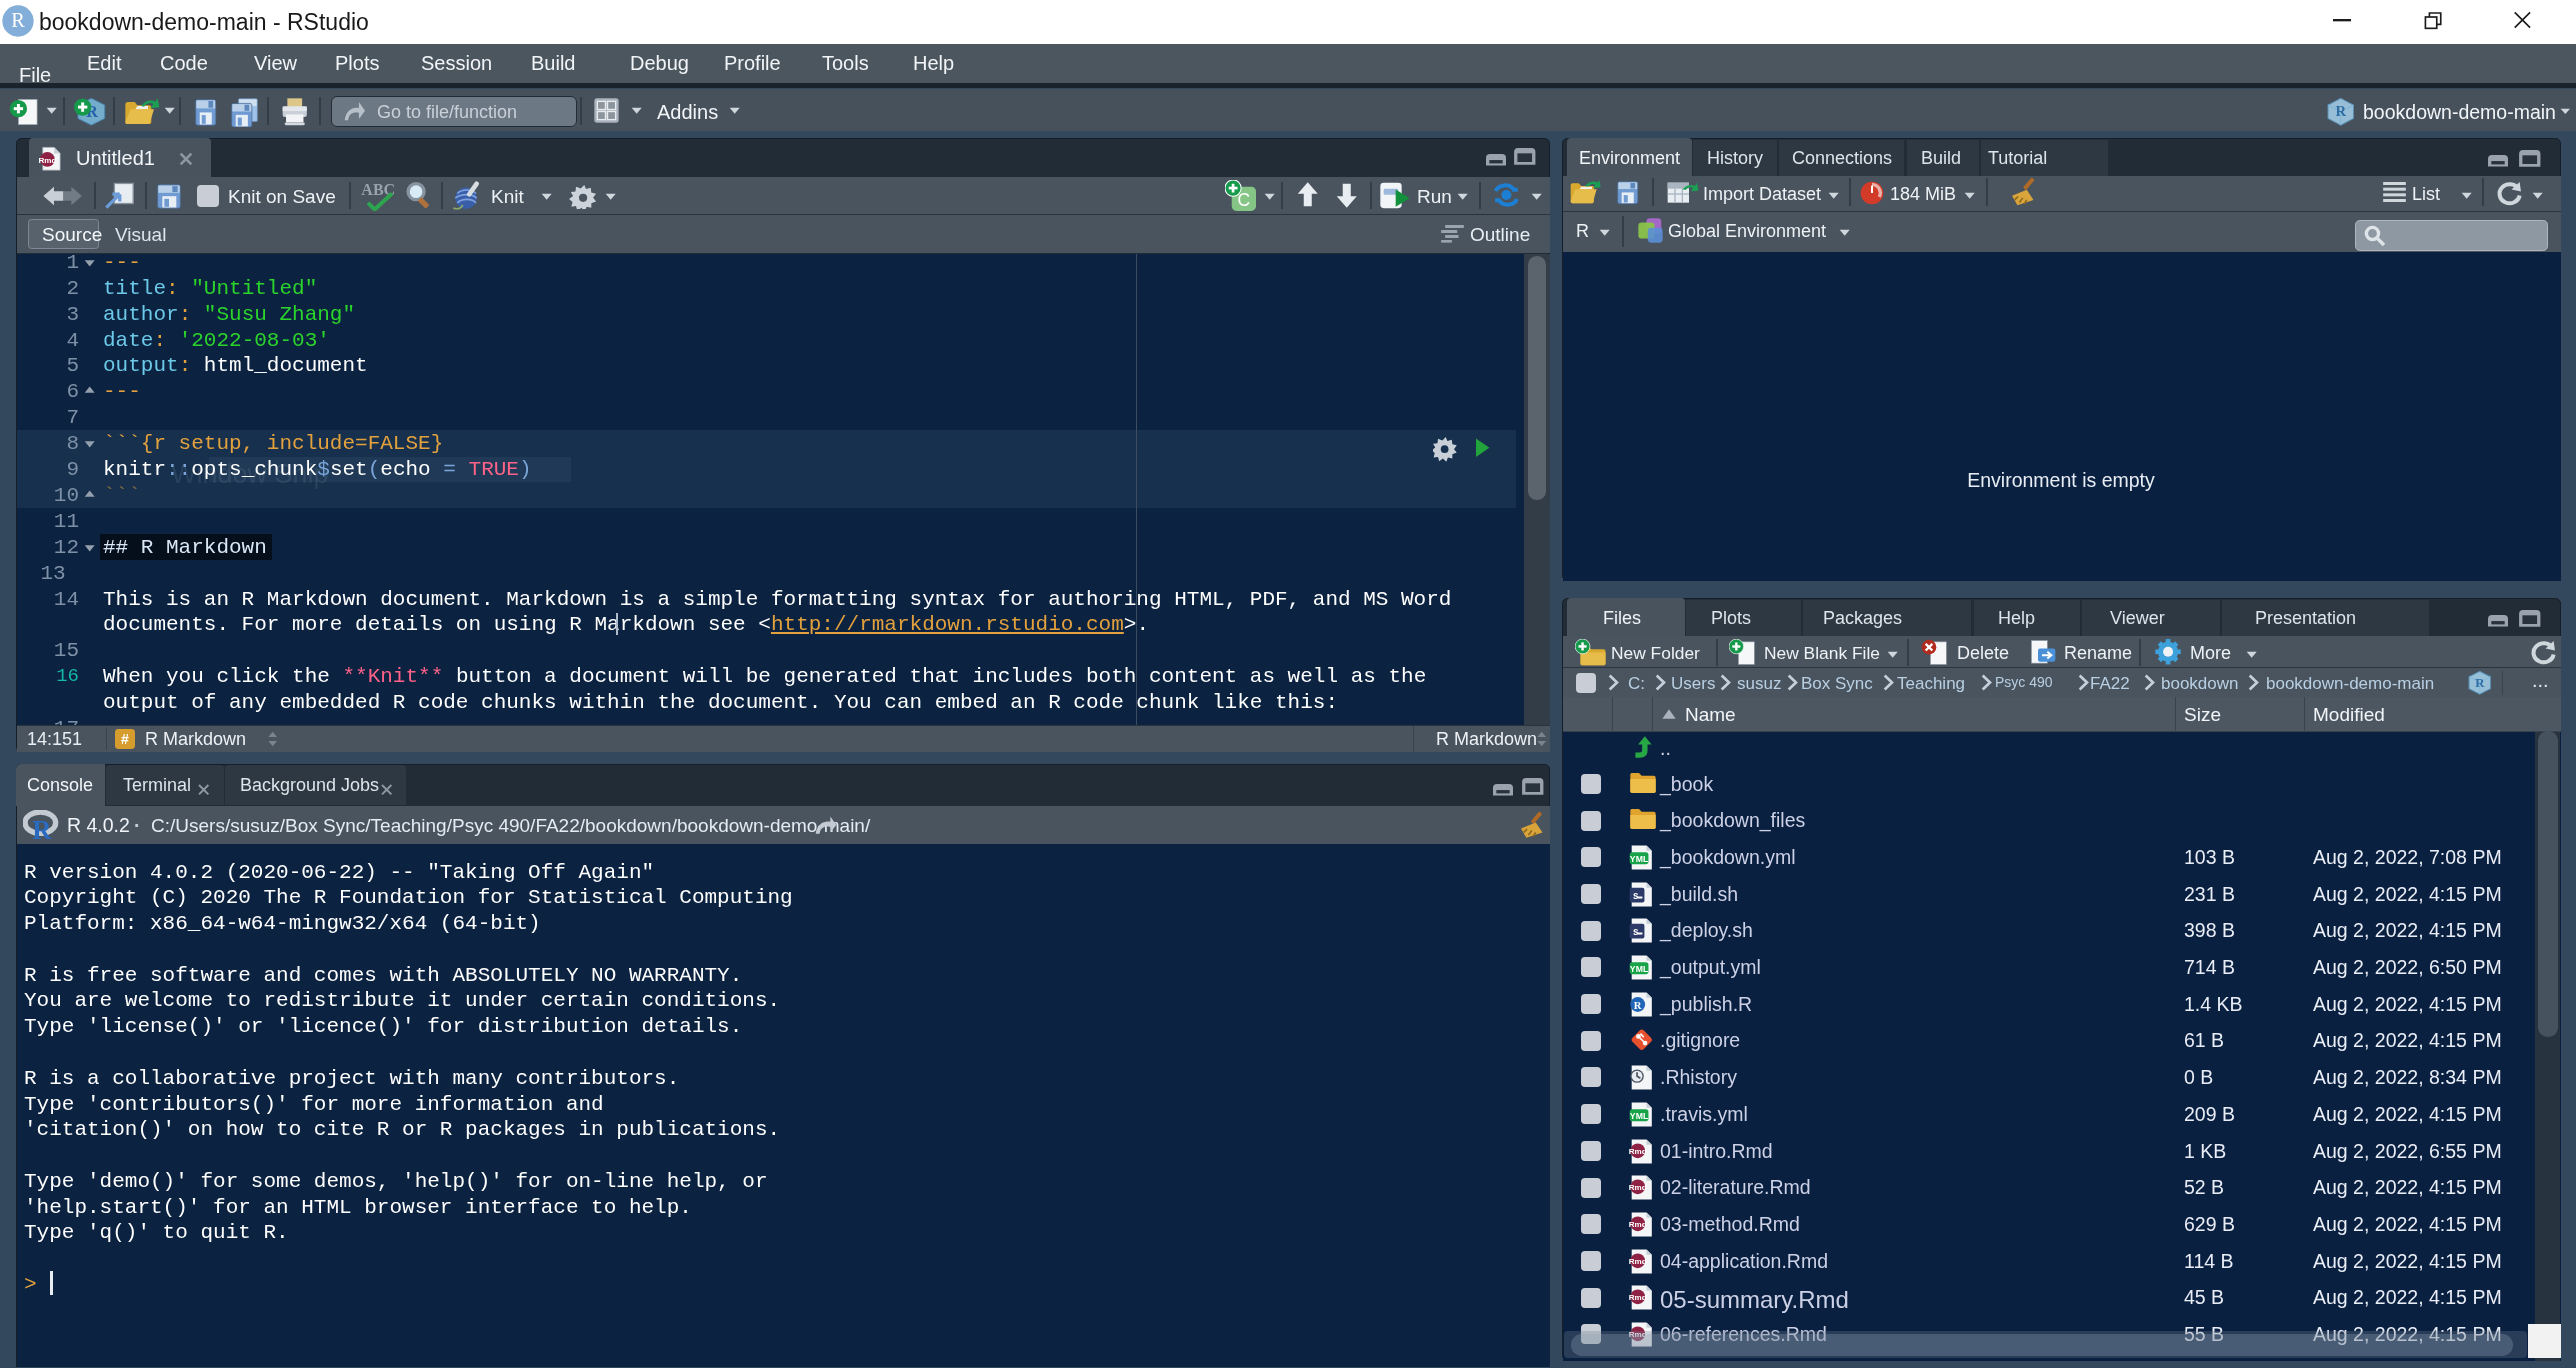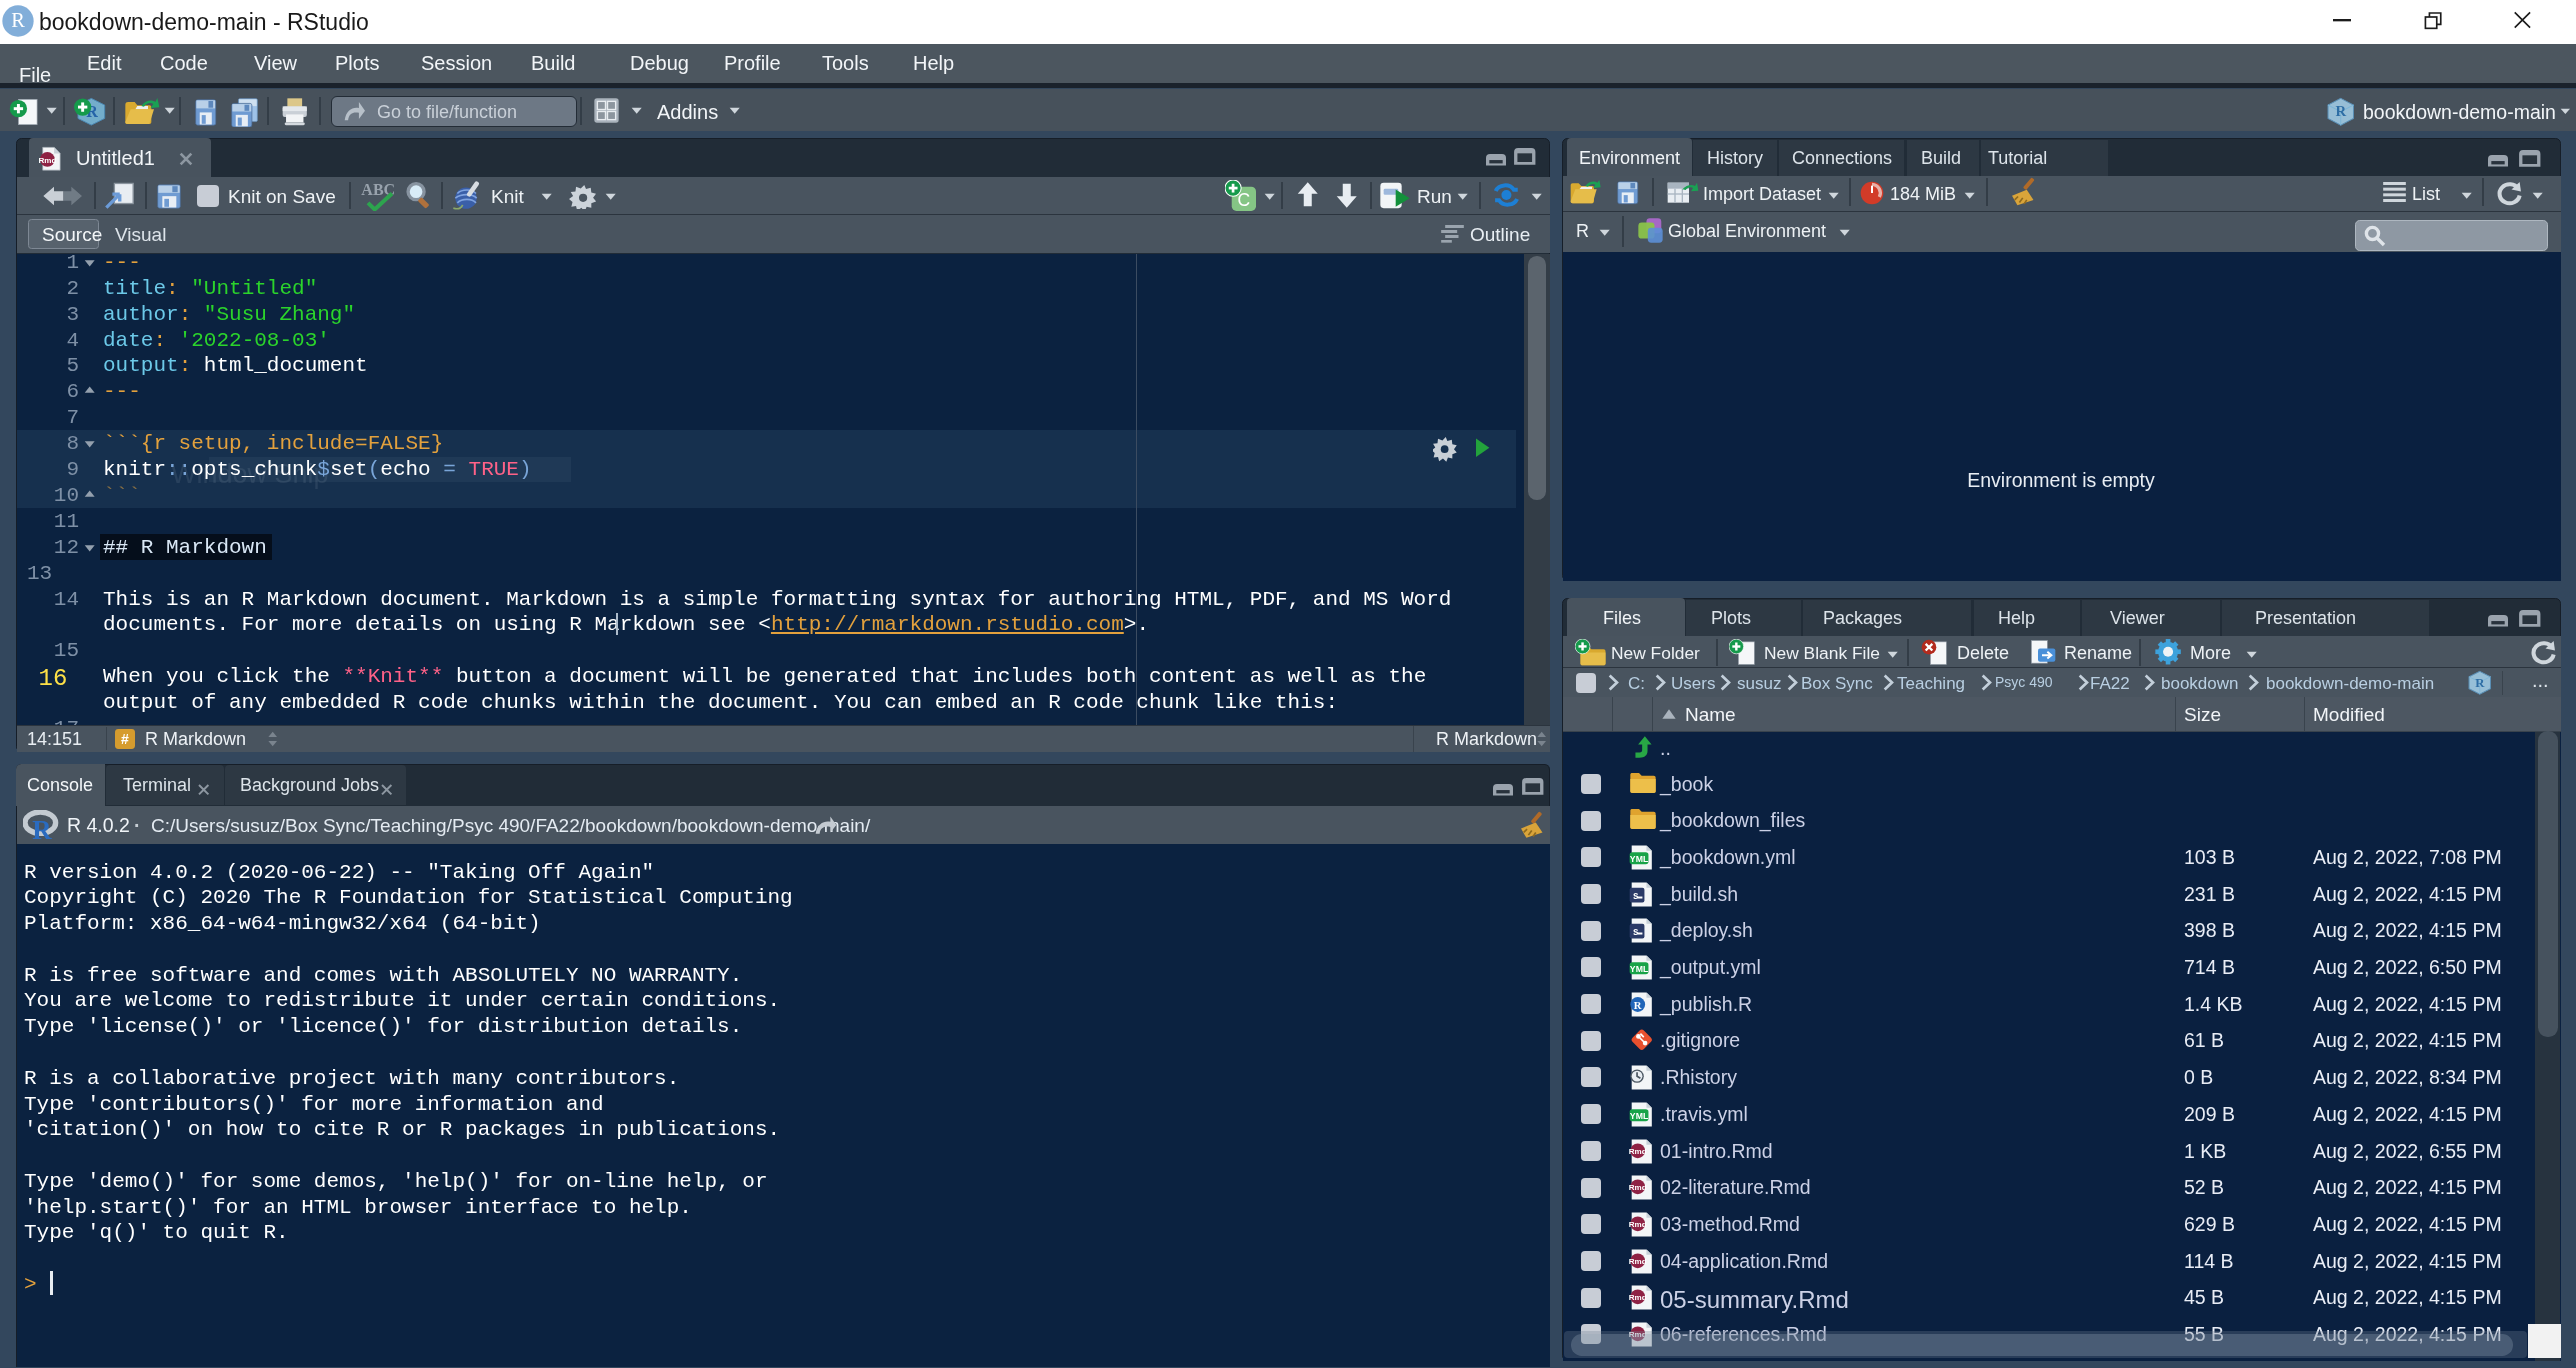--- a/index.html
+++ b/index.html
@@ -274,24 +274,24 @@
 <div class="a mono" style="left:27px;top:458px;width:52px;text-align:right;font-size:21px;color:#7e90a6">9</div>
 <div class="a mono" style="left:27px;top:484px;width:52px;text-align:right;font-size:21px;color:#7e90a6">10</div>
 <svg class="a" style="left:83px;top:490px" width="13.4" height="8.7" viewBox="0 0 20 14">
     <path d="M10 1 L18 11 L2 11 Z" fill="#94a0ae"></path>
   </svg>
 <div class="a mono" style="left:27px;top:510px;width:52px;text-align:right;font-size:21px;color:#7e90a6">11</div>
 <div class="a mono" style="left:27px;top:536px;width:52px;text-align:right;font-size:21px;color:#7e90a6">12</div>
 <svg class="a" style="left:83px;top:544px" width="13.4" height="8.7" viewBox="0 0 20 14">
     <path d="M2 2 L18 2 L10 12 Z" fill="#94a0ae"></path>
   </svg>
-<div class="a mono" style="left:27px;top:562px;width:52px;text-align:left;font-size:21px;color:#7e90a6">13</div>
+<div class="a mono" style="left:27px;top:562px;width:52px;text-align:center;font-size:21px;color:#7e90a6">13</div>
 <div class="a mono" style="left:27px;top:588px;width:52px;text-align:right;font-size:21px;color:#7e90a6">14</div>
 <div class="a mono" style="left:27px;top:639px;width:52px;text-align:right;font-size:21px;color:#7e90a6">15</div>
-<div class="a mono" style="left:27px;top:665px;width:52px;text-align:center;font-size:24px;color:#fde047">16</div>
+<div class="a mono" style="left:27px;top:665px;width:52px;text-align:right;font-size:19px;color:#14b8a6">16</div>
 <div class="a mono" style="left:27px;top:717px;width:52px;text-align:right;font-size:21px;color:#7e90a6">17</div>
 <div class="a mono" style="left:103px;top:251px;font-size:21px;white-space:pre"><span style="color:#e3a13d">---</span></div>
 <div class="a mono" style="left:103px;top:277px;font-size:21px;white-space:pre"><span style="color:#6cc9e8">title</span><span style="color:#e3a13d">:</span><span style="color:#ffffff"> </span><span style="color:#2bd42b">"Untitled"</span></div>
 <div class="a mono" style="left:103px;top:303px;font-size:21px;white-space:pre"><span style="color:#6cc9e8">author</span><span style="color:#e3a13d">:</span><span style="color:#ffffff"> </span><span style="color:#2bd42b">"Susu Zhang"</span></div>
 <div class="a mono" style="left:103px;top:329px;font-size:21px;white-space:pre"><span style="color:#6cc9e8">date</span><span style="color:#e3a13d">:</span><span style="color:#ffffff"> </span><span style="color:#2bd42b">'2022-08-03'</span></div>
 <div class="a mono" style="left:103px;top:354px;font-size:21px;white-space:pre"><span style="color:#6cc9e8">output</span><span style="color:#e3a13d">:</span><span style="color:#ffffff"> </span><span style="color:#ffffff">html_document</span></div>
 <div class="a mono" style="left:103px;top:380px;font-size:21px;white-space:pre"><span style="color:#e3a13d">---</span></div>
 <div class="a mono" style="left:103px;top:432px;font-size:21px;white-space:pre"><span style="color:#e3a13d">```{r setup, include=FALSE}</span></div>
 <div class="a mono" style="left:103px;top:458px;font-size:21px;white-space:pre"><span style="color:#ffffff">knitr</span><span style="color:#79a5d8">::</span><span style="color:#ffffff">opts_chunk</span><span style="color:#79a5d8">$</span><span style="color:#ffffff">set</span><span style="color:#79a5d8">(</span><span style="color:#ffffff">echo</span><span style="color:#ffffff"> </span><span style="color:#79a5d8">=</span><span style="color:#ffffff"> </span><span style="color:#ff6288">TRUE</span><span style="color:#79a5d8">)</span></div>
 <div class="a mono" style="left:103px;top:484px;font-size:21px;white-space:pre"><span style="color:rgba(227,161,61,0.55)">```</span></div>

